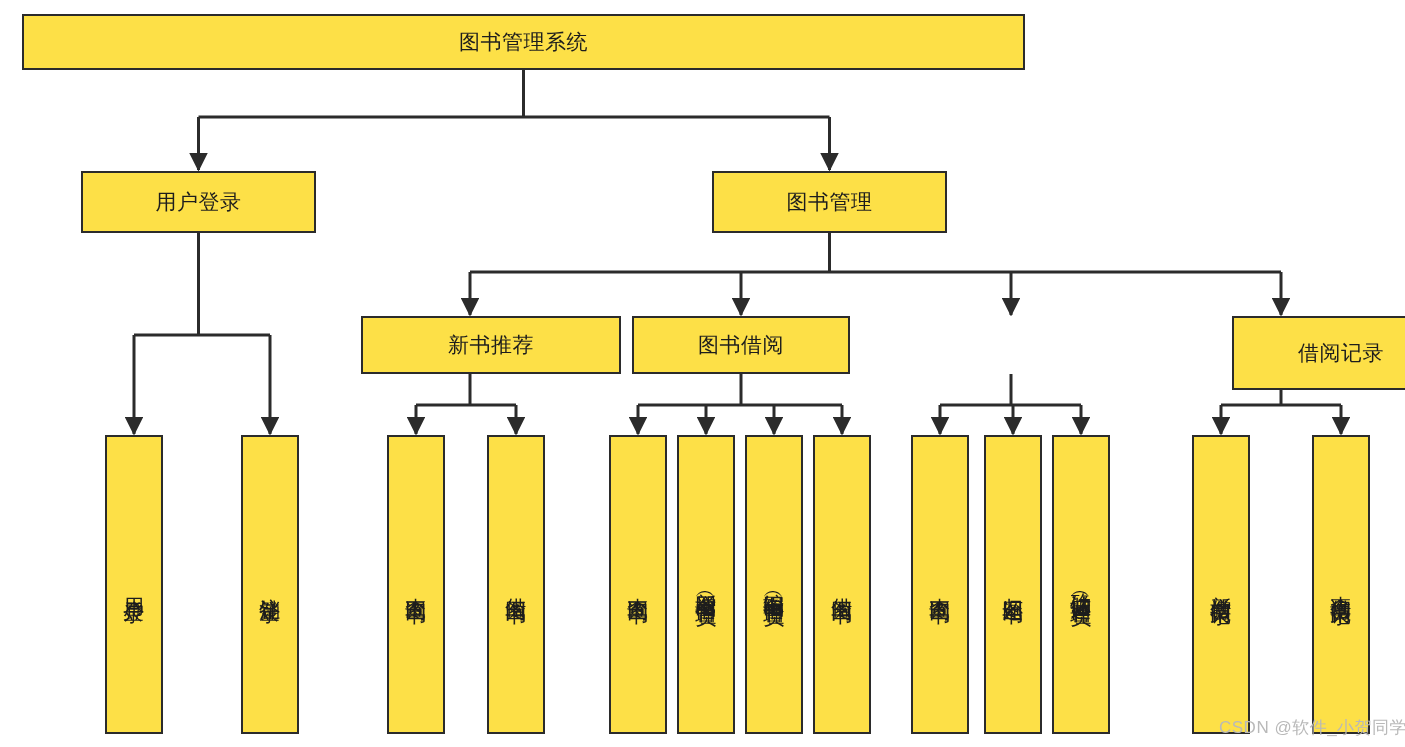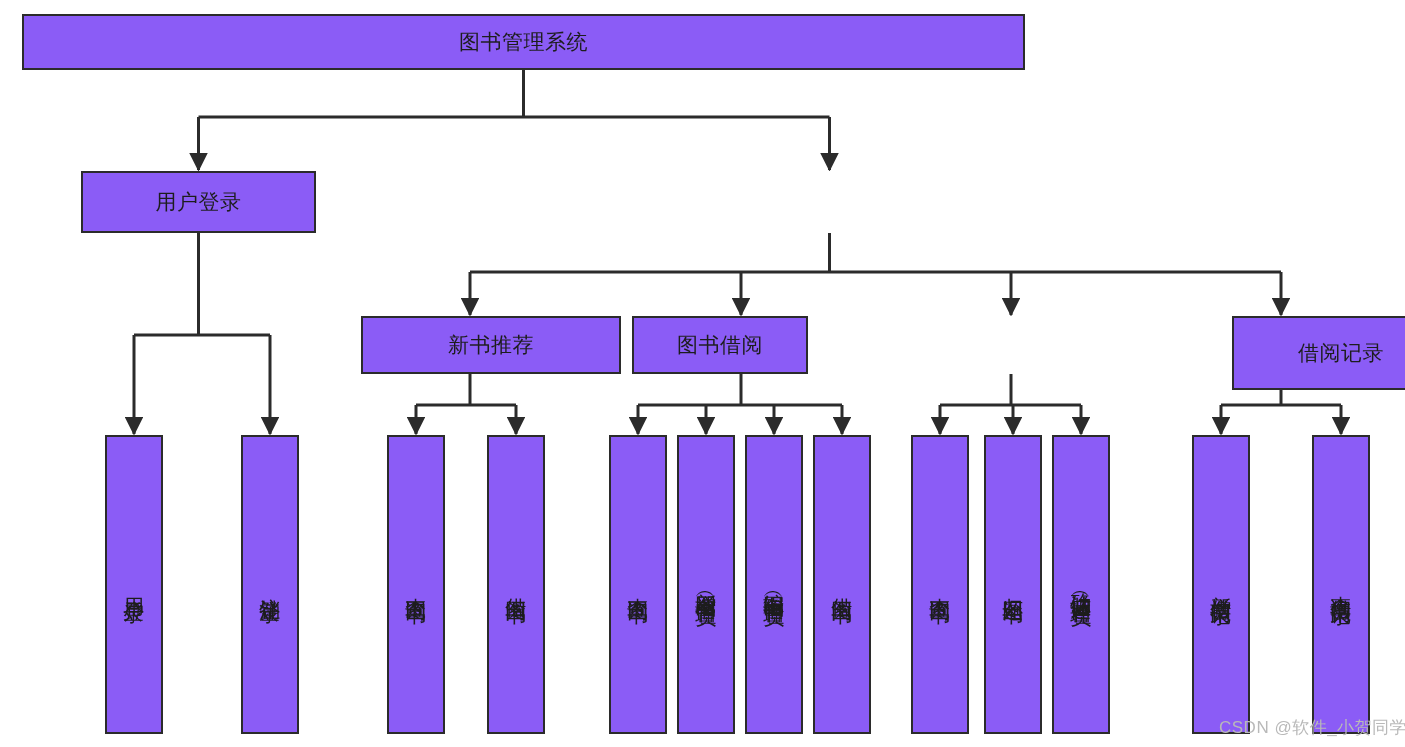--- a/index.html
+++ b/index.html
@@ -23,21 +23,21 @@
   svg.diagram-canvas {
     position: absolute;
     left: 0;
     top: 0;
     width: 1405px;
     height: 747px;
   }
   .node-box {
     position: absolute;
     box-sizing: border-box;
-    background: #8b5cf6;
+    background: #fde047;
     border: 2.5px solid #2b2b2b;
     display: flex;
     align-items: center;
     justify-content: center;
     color: #1d1d1d;
   }
   .node-label-h {
     font-size: 21px;
     line-height: 1.1;
     letter-spacing: 0.5px;
@@ -109,25 +109,28 @@
       </g>
   </svg>
 
   <div class="node-box" style="left: 22px; top: 14px; width: 1003px; height: 56px;">
     <span class="node-label-h">图书管理系统</span>
   </div>
 
   <div class="node-box" style="left: 81px; top: 171px; width: 235px; height: 62px;">
     <span class="node-label-h">用户登录</span>
   </div>
+  <div class="node-box" style="left: 712px; top: 171px; width: 235px; height: 62px;">
+    <span class="node-label-h">图书管理</span>
+  </div>
 
   <div class="node-box" style="left: 361px; top: 316px; width: 260px; height: 58px;">
     <span class="node-label-h">新书推荐</span>
   </div>
-  <div class="node-box" style="left: 632px; top: 316px; width: 176px; height: 58px;">
+  <div class="node-box" style="left: 632px; top: 316px; width: 218px; height: 58px;">
     <span class="node-label-h">图书借阅</span>
   </div>
   <div class="node-box" style="left: 1232px; top: 316px; width: 218px; height: 74px;">
     <span class="node-label-h">借阅记录</span>
   </div>
 
   <div class="node-box" style="left: 105px; top: 435px; width: 58px; height: 299px;">
     <span class="node-label-v">用户登录</span>
   </div>
   <div class="node-box" style="left: 241px; top: 435px; width: 58px; height: 299px;">

